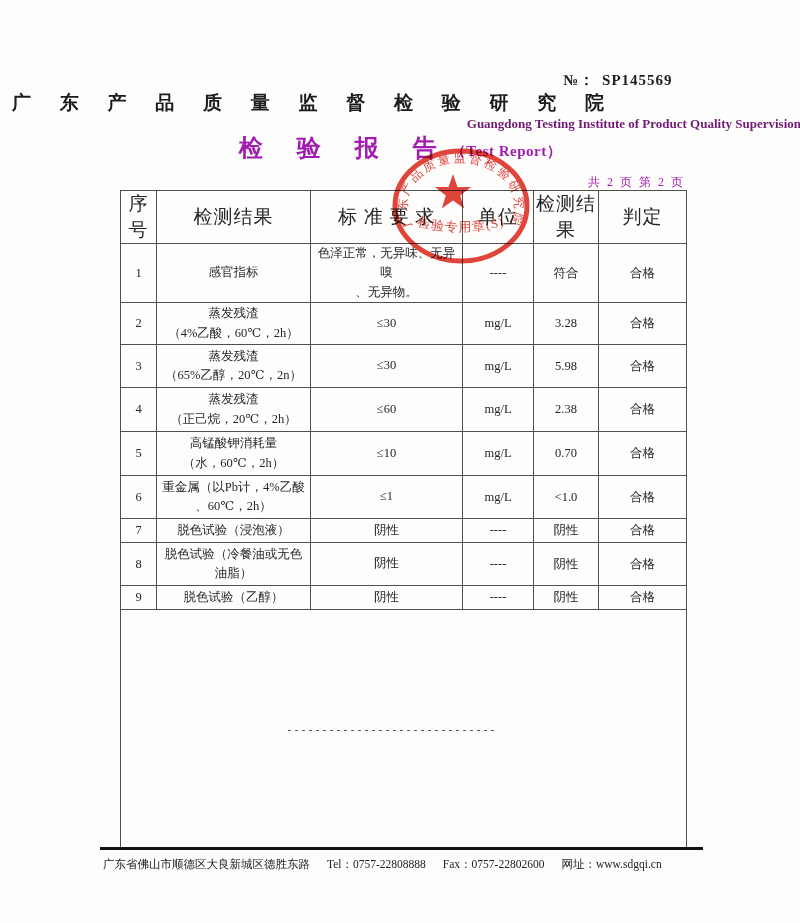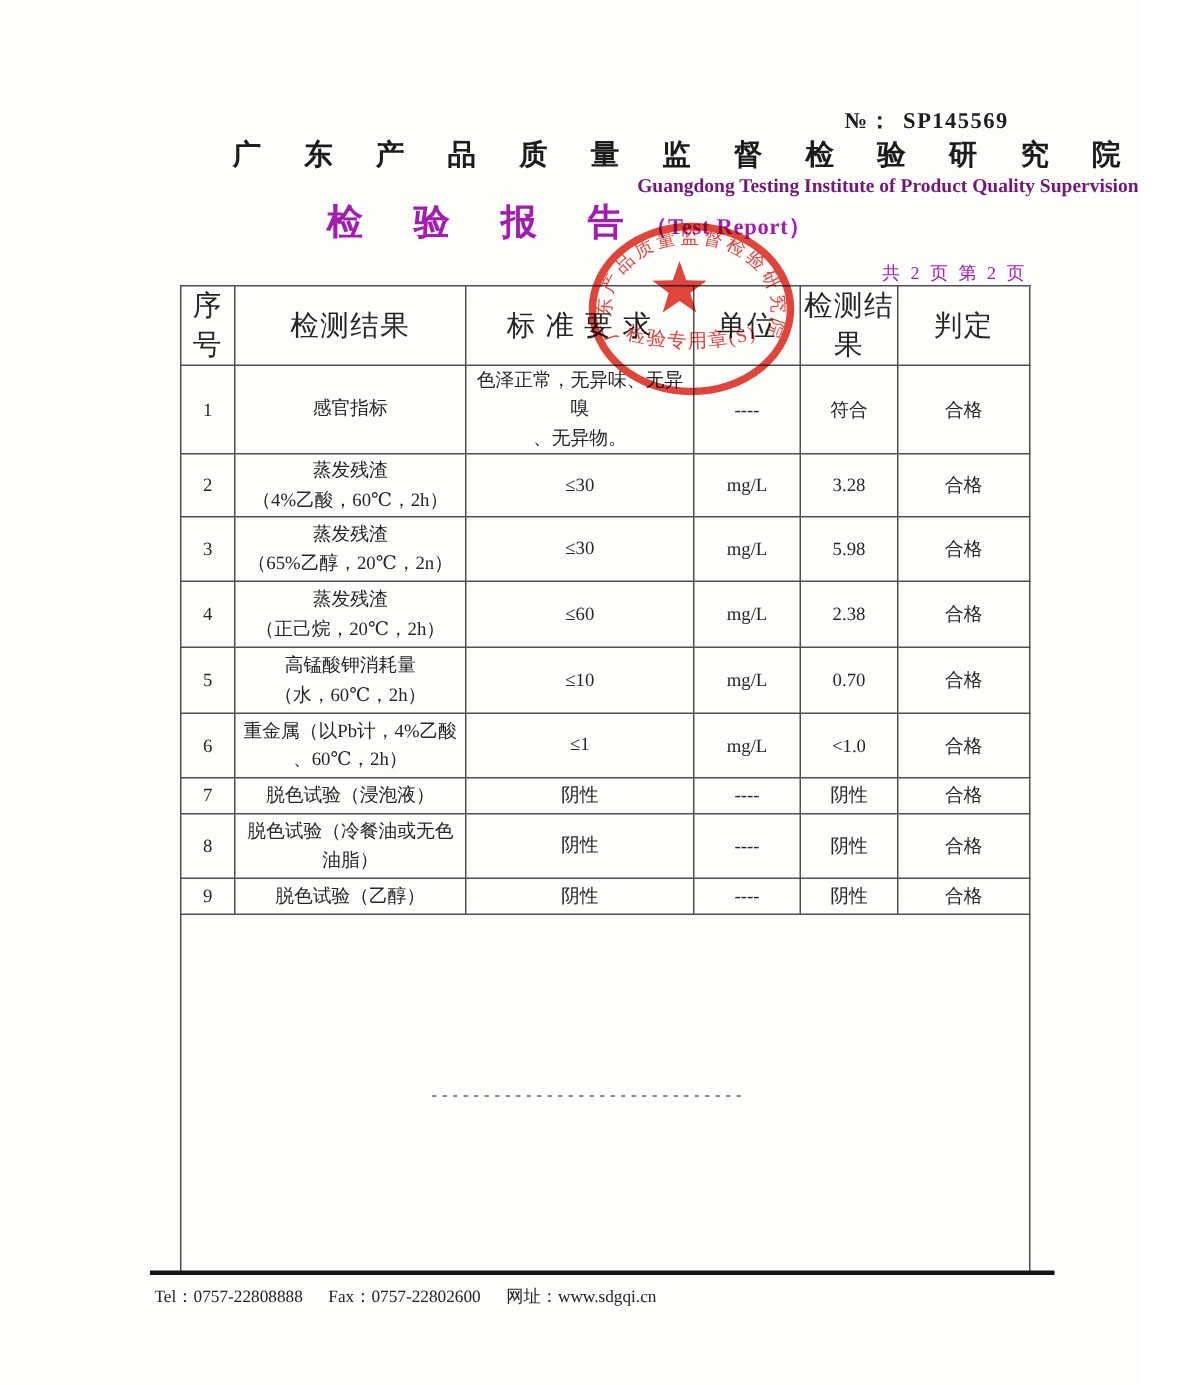--- a/index.html
+++ b/index.html
@@ -1,29 +1,30 @@
 <!DOCTYPE html>
 <html><head>
 <meta charset="utf-8">
 <style>
   html,body { margin:0; padding:0; background:#ffffff; }
   .page {
     position:relative; width:759px; height:923px;
     background:#fdfdfc; overflow:hidden;
     font-family:"Liberation Serif","DejaVu Serif",serif;
     color:#2b2b2b;
+    padding-left:42px;
   }
   .report-no {
     position:absolute; top:71px; left:563px;
     font-size:15px; font-weight:bold; letter-spacing:1px; color:#1e1e1e;
   }
   .report-no .no-val { margin-left:7px; }
   .cn-title {
     position:absolute; top:90px; left:0; width:100%;
-    text-align:right; font-size:19px; font-weight:bold;
+    text-align:left; font-size:19px; font-weight:bold;
     letter-spacing:12px; text-indent:12px; color:#1c1c1c;
   }
   .en-title {
     position:absolute; top:116px; left:0; width:100%;
     text-align:right; font-size:13px; font-weight:bold; color:#701a75;
   }
   .doc-title {
     position:absolute; top:132px; left:0; width:100%;
     text-align:center; color:#a21caf;
   }
@@ -203,18 +204,19 @@
     <text font-size="12.5" fill="#dd2b20" letter-spacing="2.5">
       <textPath href="#arcTop" startOffset="50%" text-anchor="middle">广东产品质量监督检验研究院</textPath>
     </text>
     <text font-size="13" fill="#dd2b20" letter-spacing="1">
       <textPath href="#arcBottom" startOffset="50%" text-anchor="middle">检验专用章(S)</textPath>
     </text>
   </svg>
 
   <div class="footer-rule"></div>
   <div class="footer">
+    <span>广东省佛山市顺德区大良新城区德胜东路</span>
     <span>Tel：0757-22808888</span>
     <span>Fax：0757-22802600</span>
     <span>网址：www.sdgqi.cn</span>
   </div>
 
 </div>
 
 </body></html>

